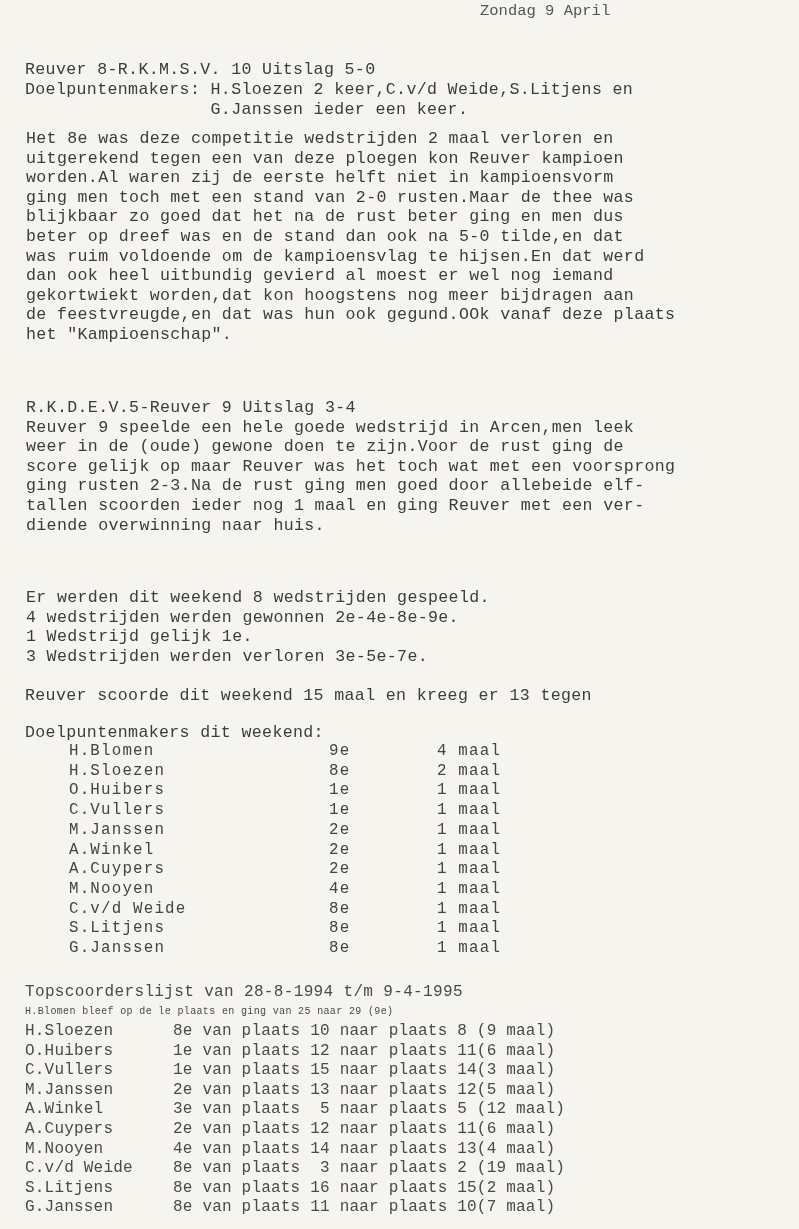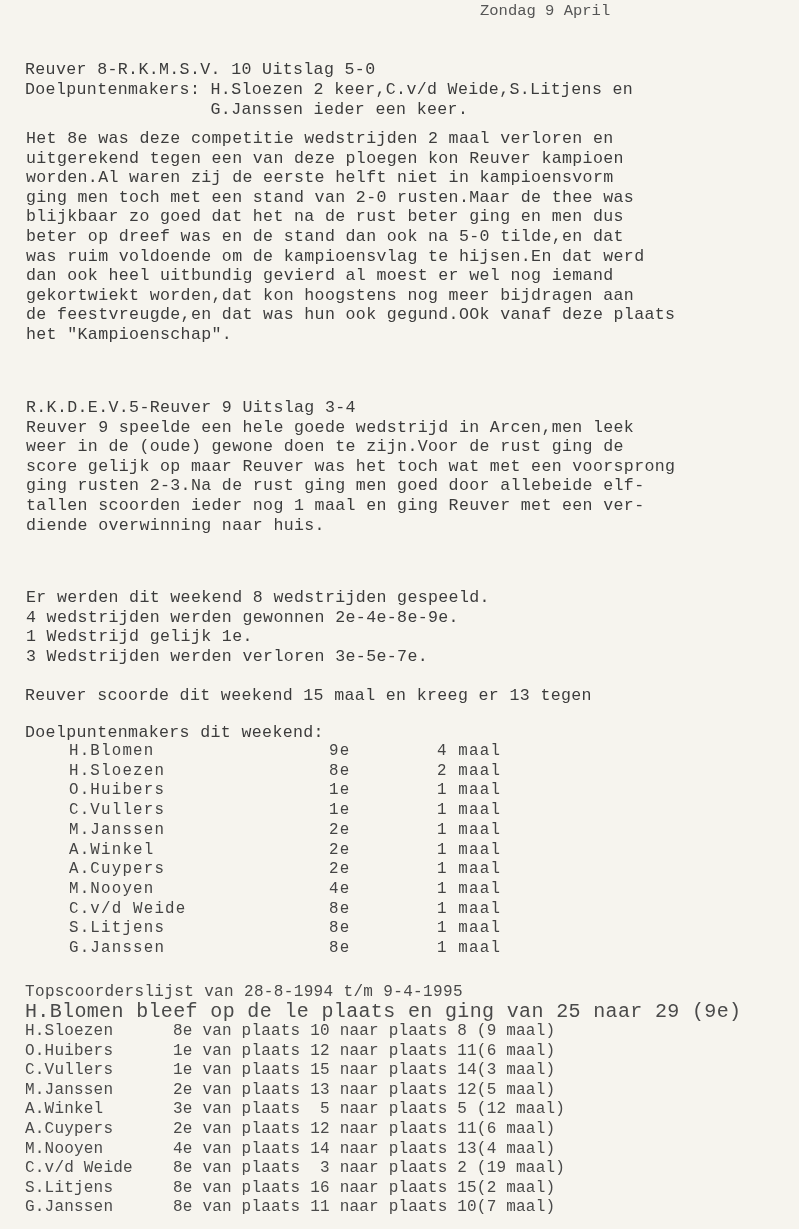--- a/index.html
+++ b/index.html
@@ -177,21 +177,21 @@
         </tr>
       <tr>
           <td class="name">G.Janssen</td>
           <td class="team">8e</td>
           <td>1 maal</td>
         </tr>
     </tbody>
   </table>
 
   <div class="line" style="top:983px; color:#4a4a4a; font-size:16px;">Topscoorderslijst van 28-8-1994 t/m 9-4-1995</div>
-  <div class="line" style="top:1002px; color:#4a4a4a; font-size:20px;">H.Blomen bleef op de le plaats en ging van 25 naar 29 (9e)</div>
+  <div class="line" style="top:1002px; color:#4a4a4a; font-size:10px;">H.Blomen bleef op de le plaats en ging van 25 naar 29 (9e)</div>
   <table class="topscore-table" style="top:1022px">
     <tbody>
       <tr>
           <td class="tname">H.Sloezen</td>
           <td>8e van plaats 10 naar plaats 8 (9 maal)</td>
         </tr>
       <tr>
           <td class="tname">O.Huibers</td>
           <td>1e van plaats 12 naar plaats 11(6 maal)</td>
         </tr>

